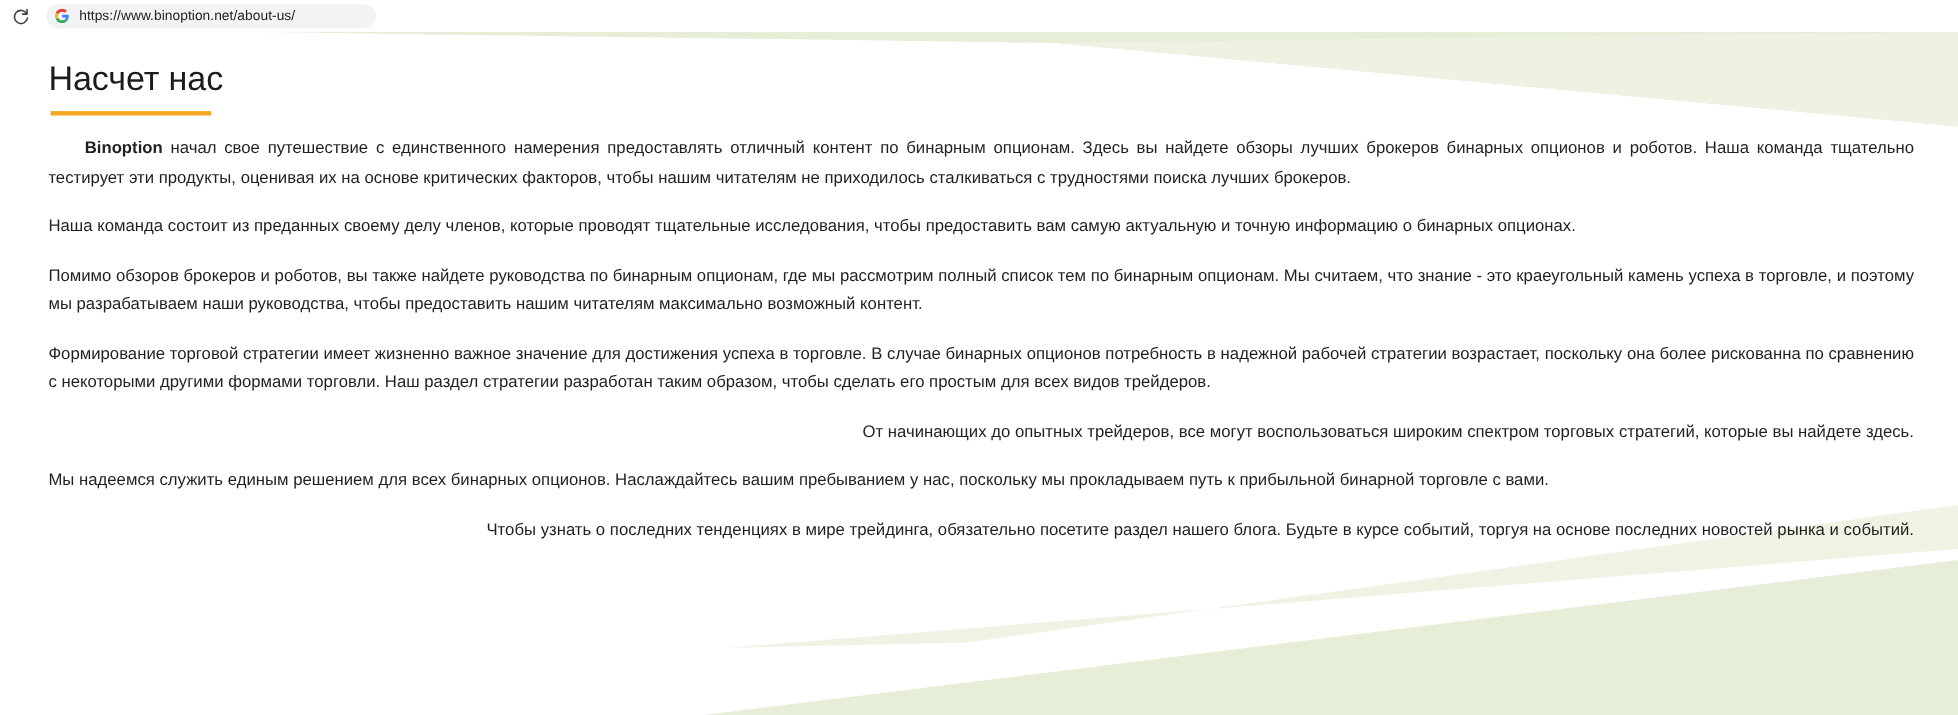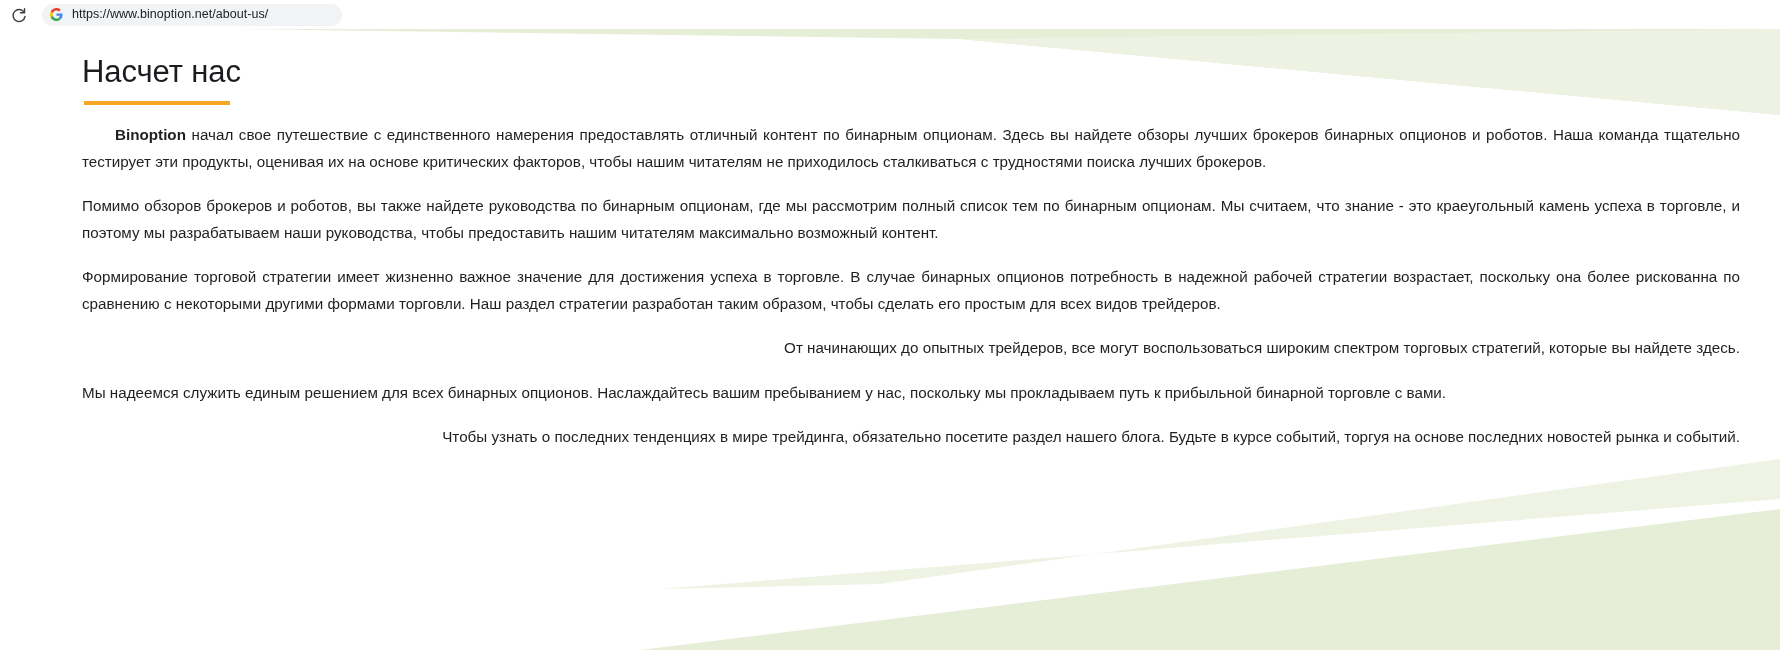--- a/index.html
+++ b/index.html
@@ -52,21 +52,20 @@
     letter-spacing: 0.05px;
     line-height: 1;
   }
 
   
   .page {
     position: relative;
     height: 621px;
     background: #ffffff;
     overflow: hidden;
-    padding-left: 38px;
   }
   .deco-layer {
     position: absolute;
     inset: 0;
     pointer-events: none;
     z-index: 0;
   }
   .content {
     position: relative;
     z-index: 2;
@@ -137,20 +136,21 @@
 
   <div class="content">
 
     <h1 class="page-title">Насчет нас</h1>
     <div class="title-rule"></div>
 
     <div class="body-copy">
 
       <p class="para"><span class="brand">Binoption</span><span> начал свое путешествие с единственного намерения предоставлять отличный контент по бинарным опционам. Здесь вы найдете обзоры лучших брокеров бинарных опционов и роботов. Наша команда тщательно тестирует эти продукты, оценивая их на основе критических факторов, чтобы нашим читателям не приходилось сталкиваться с трудностями поиска лучших брокеров.</span></p>
 
+      <p class="para">Наша команда состоит из преданных своему делу членов, которые проводят тщательные исследования, чтобы предоставить вам самую актуальную и точную информацию о бинарных опционах.</p>
 
       <p class="para">Помимо обзоров брокеров и роботов, вы также найдете руководства по бинарным опционам, где мы рассмотрим полный список тем по бинарным опционам. Мы считаем, что знание - это краеугольный камень успеха в торговле, и поэтому мы разрабатываем наши руководства, чтобы предоставить нашим читателям максимально возможный контент.</p>
 
       <p class="para">Формирование торговой стратегии имеет жизненно важное значение для достижения успеха в торговле. В случае бинарных опционов потребность в надежной рабочей стратегии возрастает, поскольку она более рискованна по сравнению с некоторыми другими формами торговли. Наш раздел стратегии разработан таким образом, чтобы сделать его простым для всех видов трейдеров.</p>
 
       <p class="para nojust">От начинающих до опытных трейдеров, все могут воспользоваться широким спектром торговых стратегий, которые вы найдете здесь.</p>
 
       <p class="para">Мы надеемся служить единым решением для всех бинарных опционов. Наслаждайтесь вашим пребыванием у нас, поскольку мы прокладываем путь к прибыльной бинарной торговле с вами.</p>
 
       <p class="para nojust">Чтобы узнать о последних тенденциях в мире трейдинга, обязательно посетите раздел нашего блога. Будьте в курсе событий, торгуя на основе последних новостей рынка и событий.</p>

